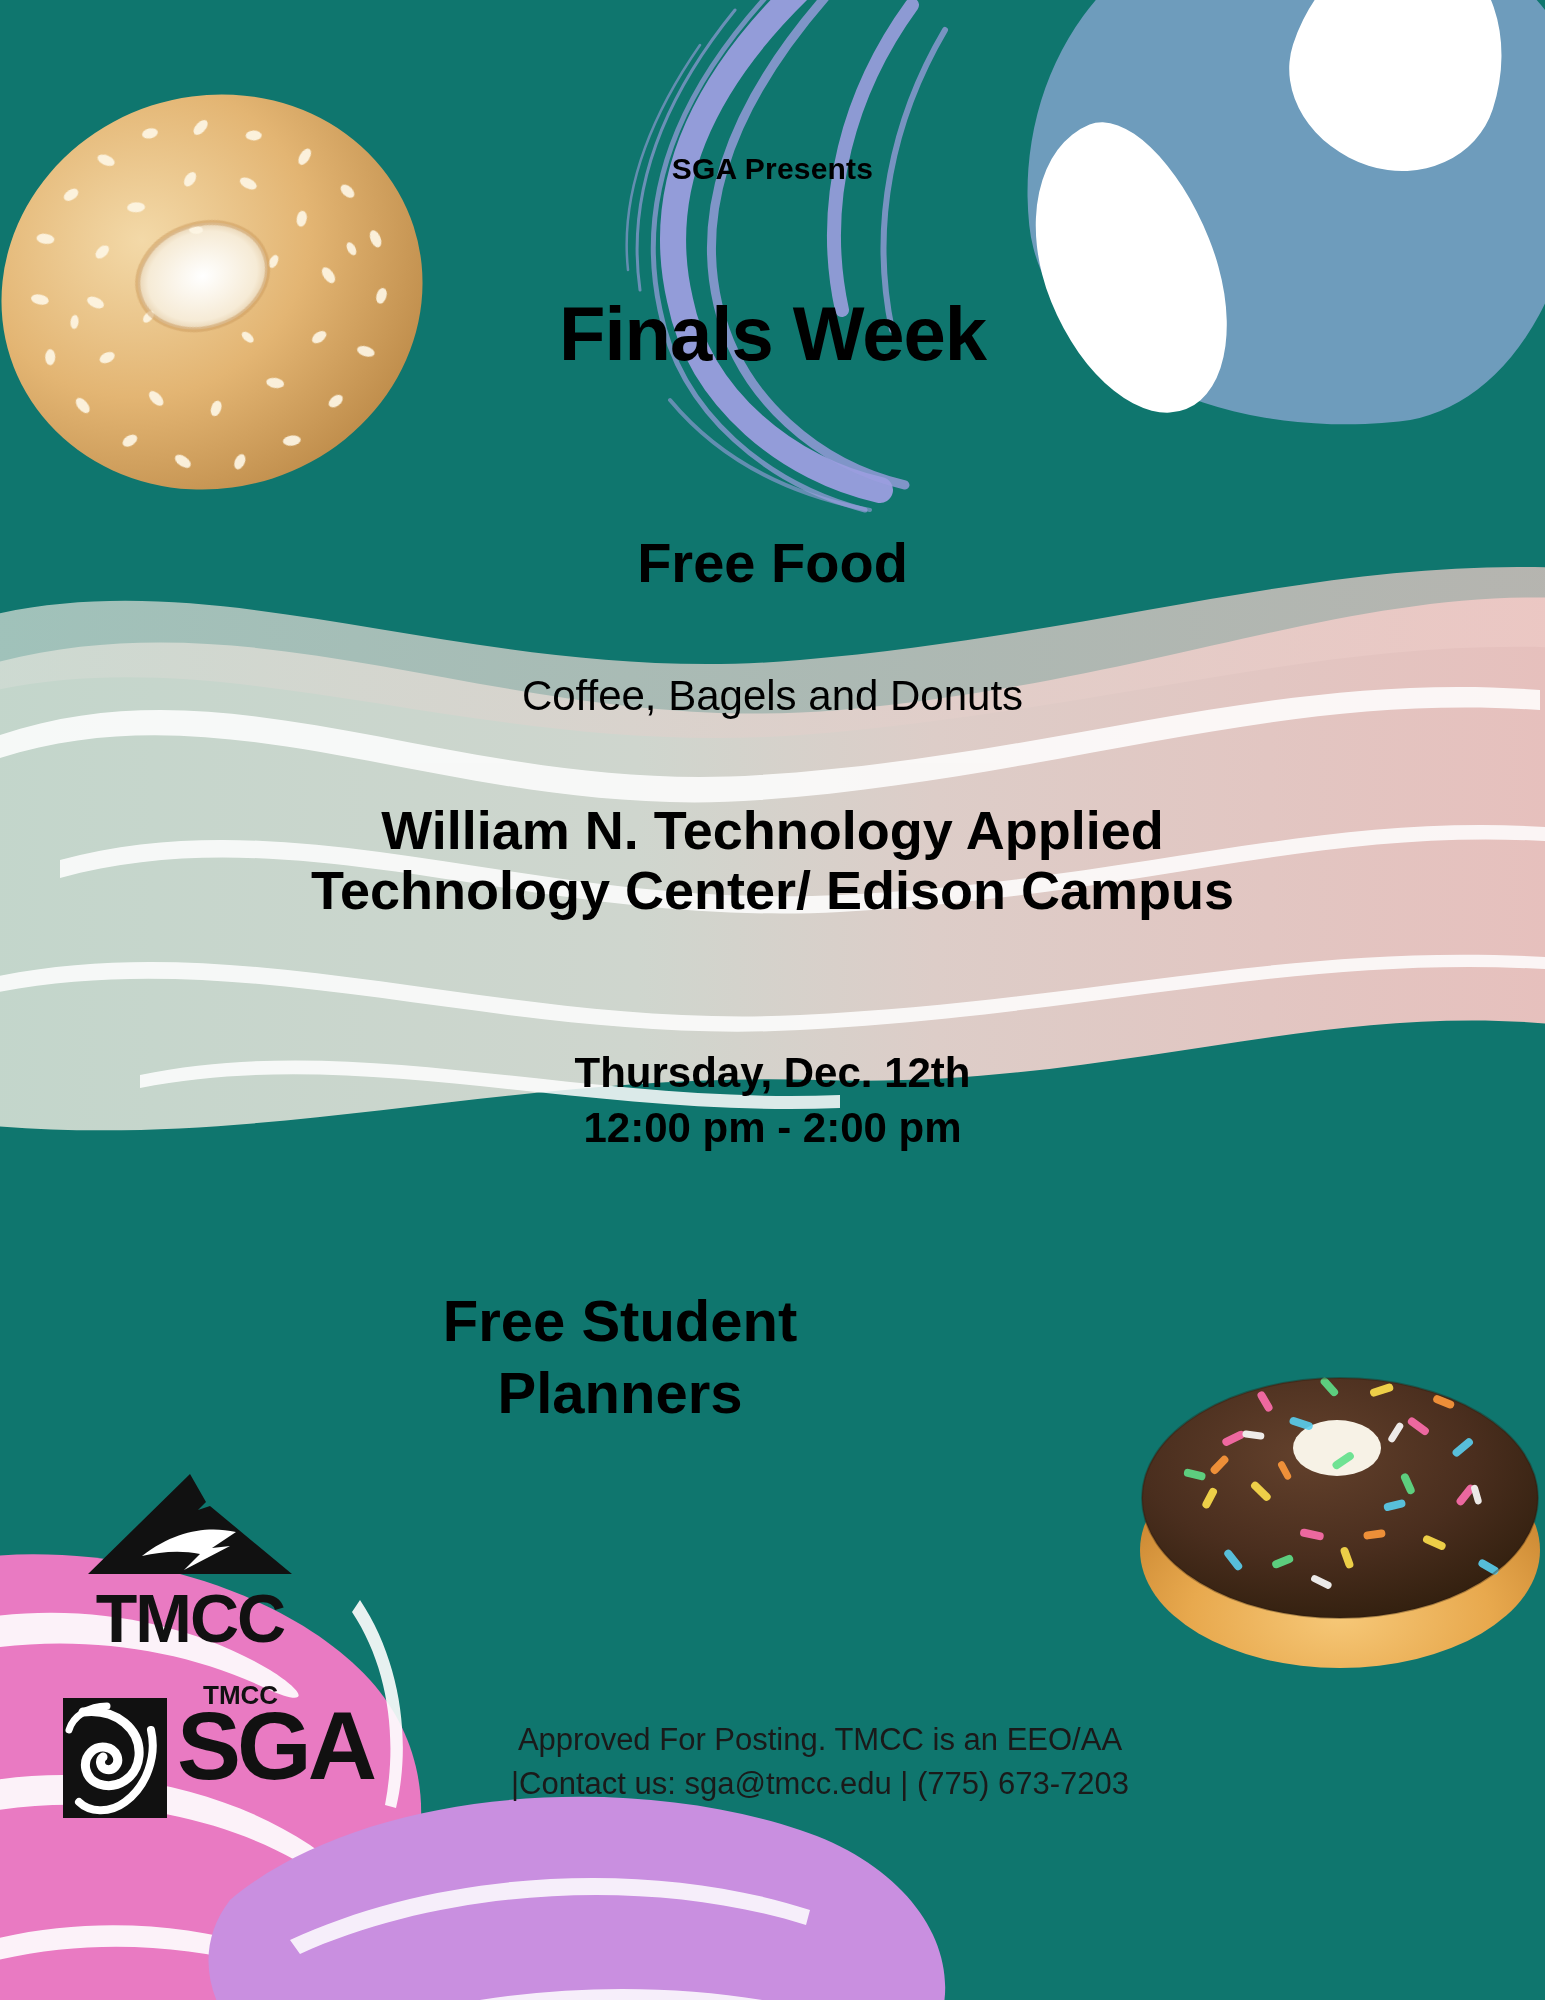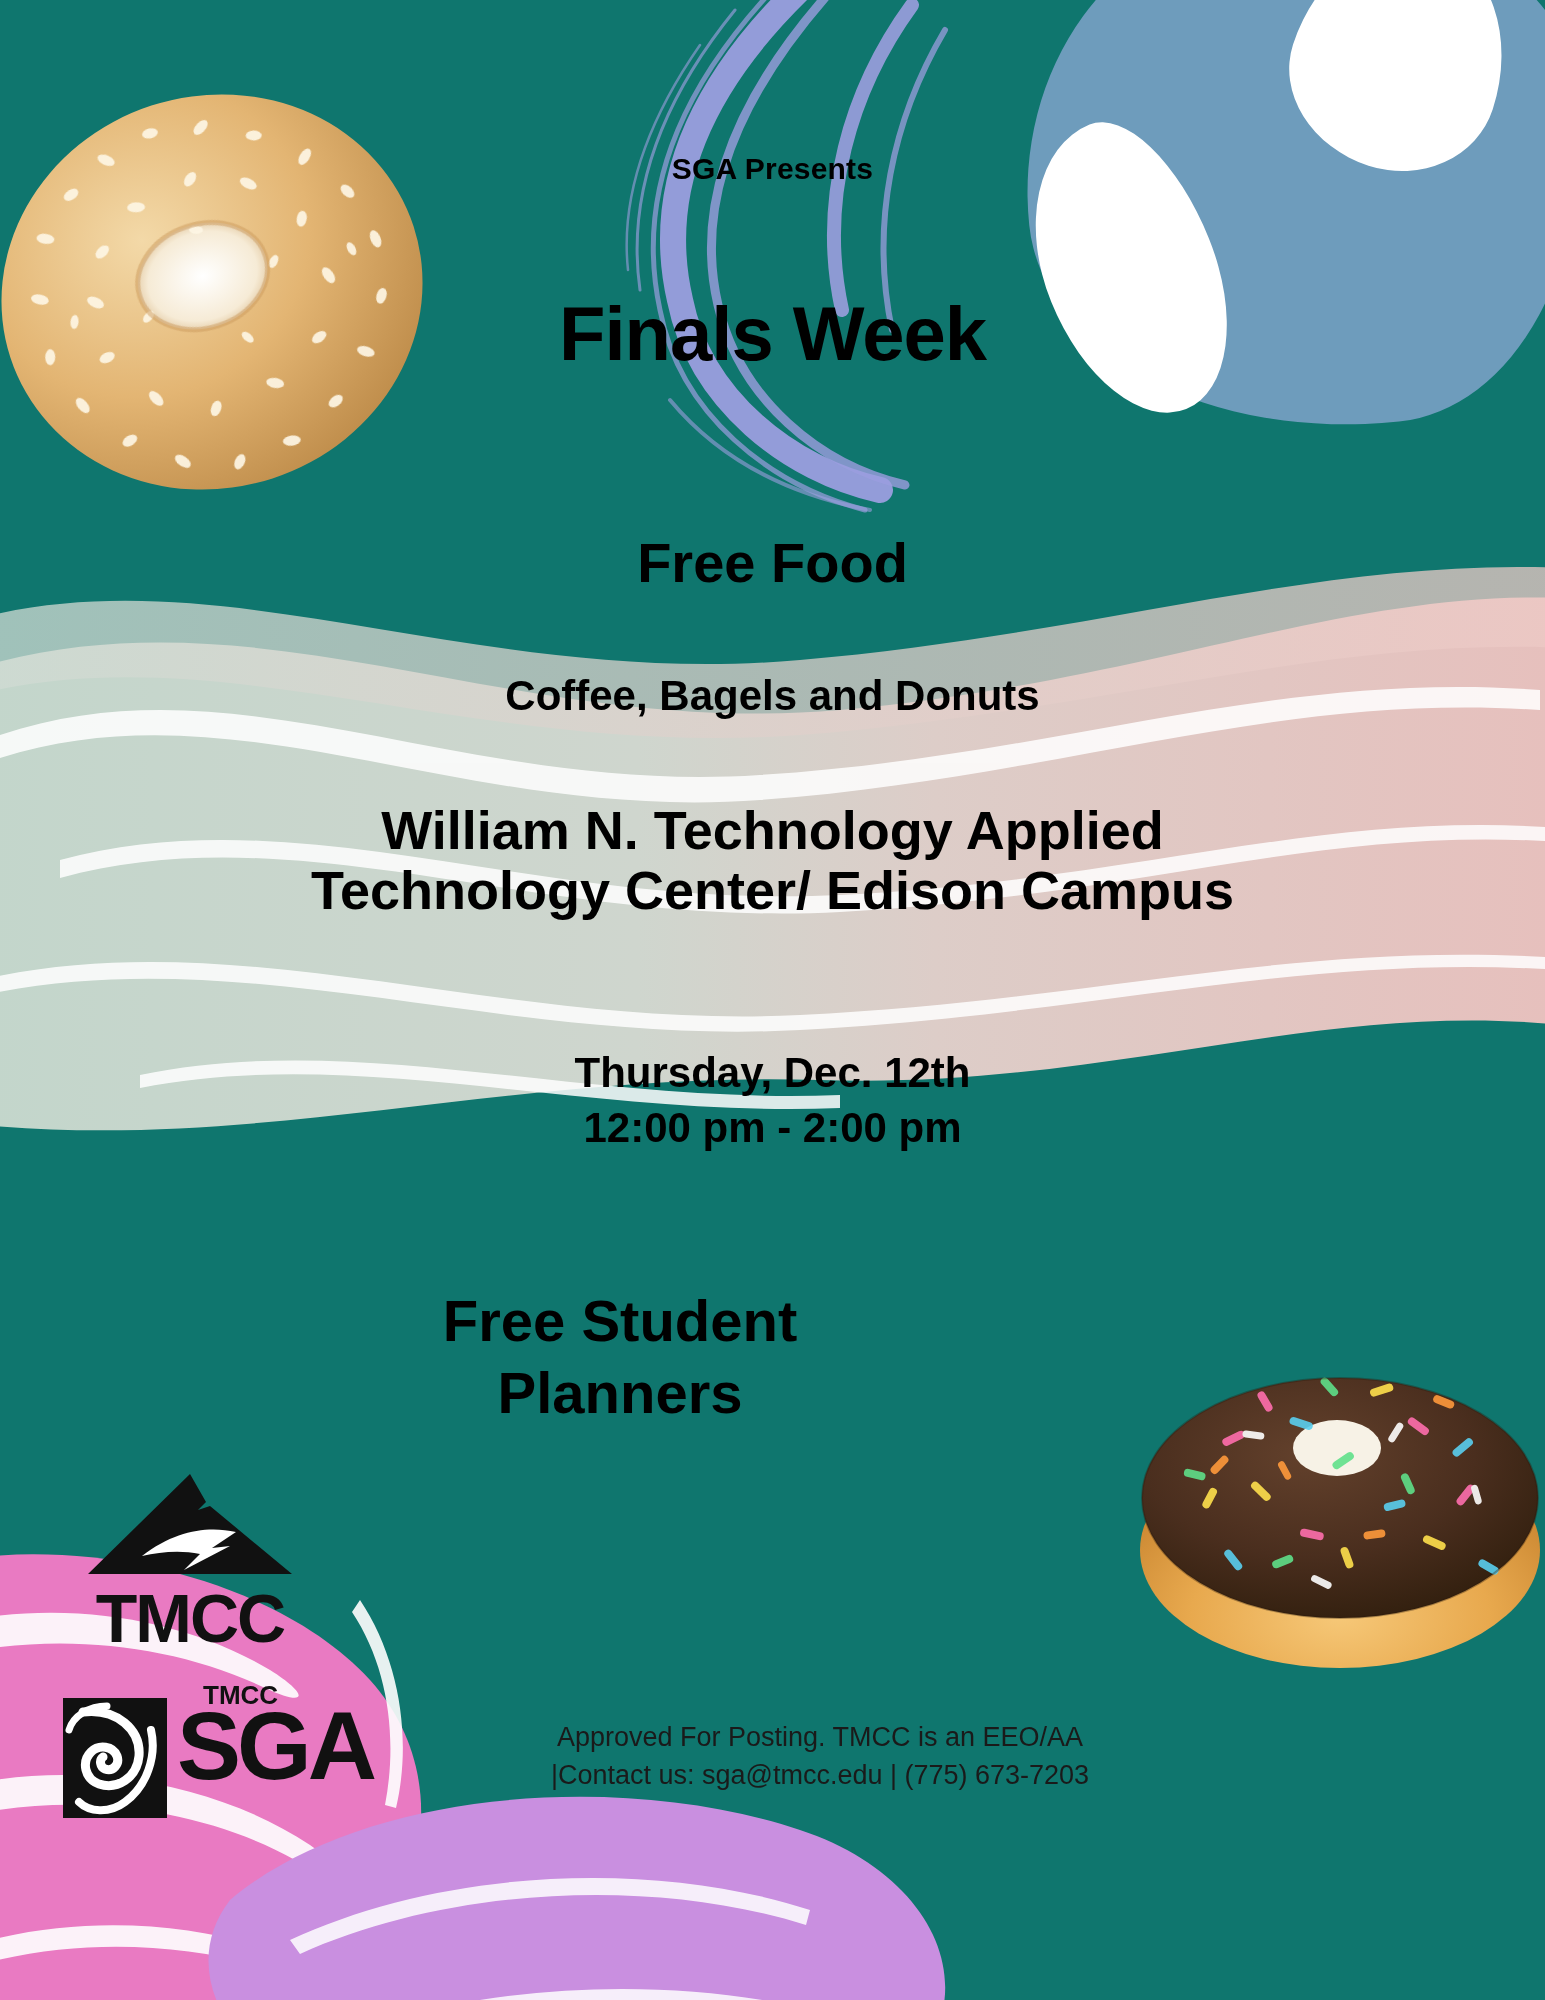--- a/index.html
+++ b/index.html
@@ -85,21 +85,21 @@
   .title {
     top: 290px; left: 0; right: 0;
     font-size: 76px; font-weight: bold; letter-spacing: -1px;
   }
   .subtitle {
     top: 530px; left: 0; right: 0;
     font-size: 56px; font-weight: bold;
   }
   .items {
     top: 672px; left: 0; right: 0;
-    font-size: 42px; font-weight: bold;
+    font-size: 42px; font-weight: normal;
   }
   .venue {
     top: 800px; left: 40px; right: 40px;
     font-size: 54px; font-weight: bold;
     line-height: 1.12;
     transform: scaleX(1.0);
   }
   .venue div { white-space: nowrap; }
   .datetime {
     top: 1045px; left: 0; right: 0;
@@ -109,21 +109,21 @@
   .planners {
     top: 1285px; left: 300px; width: 640px;
     font-size: 58px; font-weight: bold;
     line-height: 1.24;
   }
 
   .footer {
     position: absolute;
     left: 470px; width: 700px; top: 1718px;
     text-align: center;
-    font-size: 27px;
+    font-size: 31px;
     line-height: 1.42;
     color: #1a1a1a;
   }
 
   
   .tmcc-logo {
     position: absolute;
     left: 60px; top: 1470px;
     width: 260px; height: 200px;
     text-align: center;

